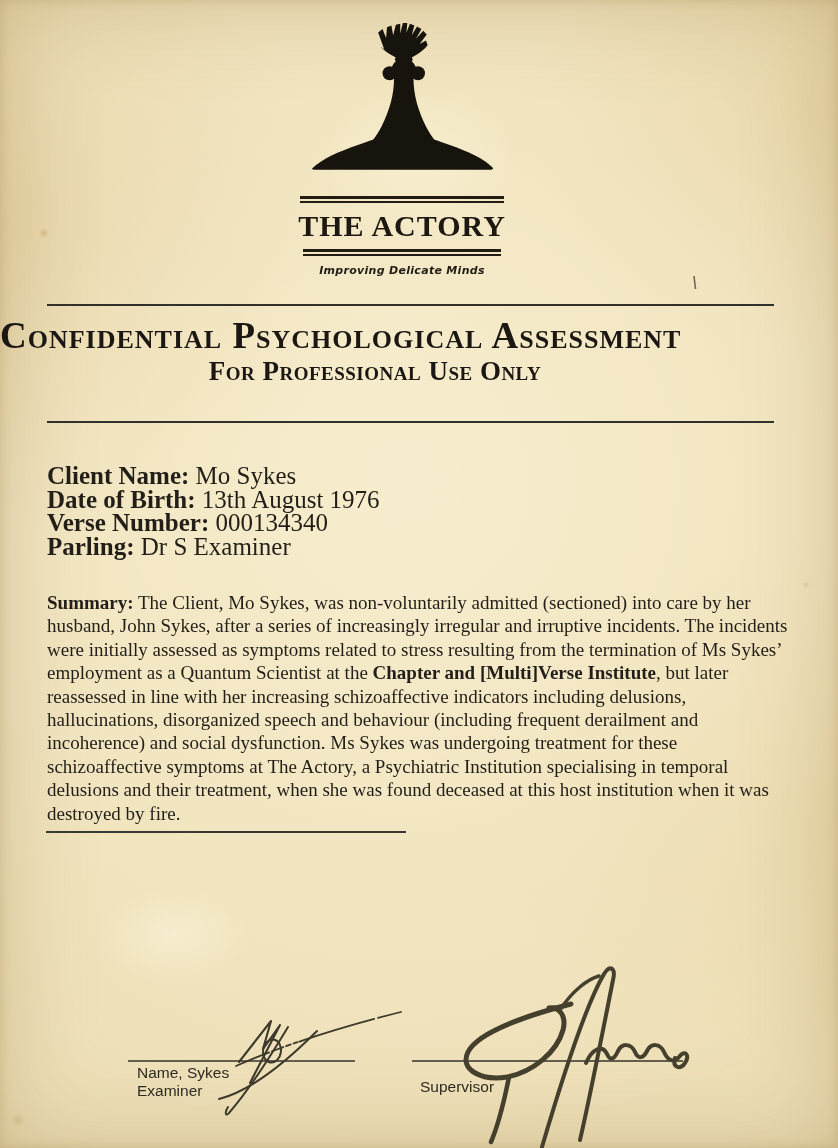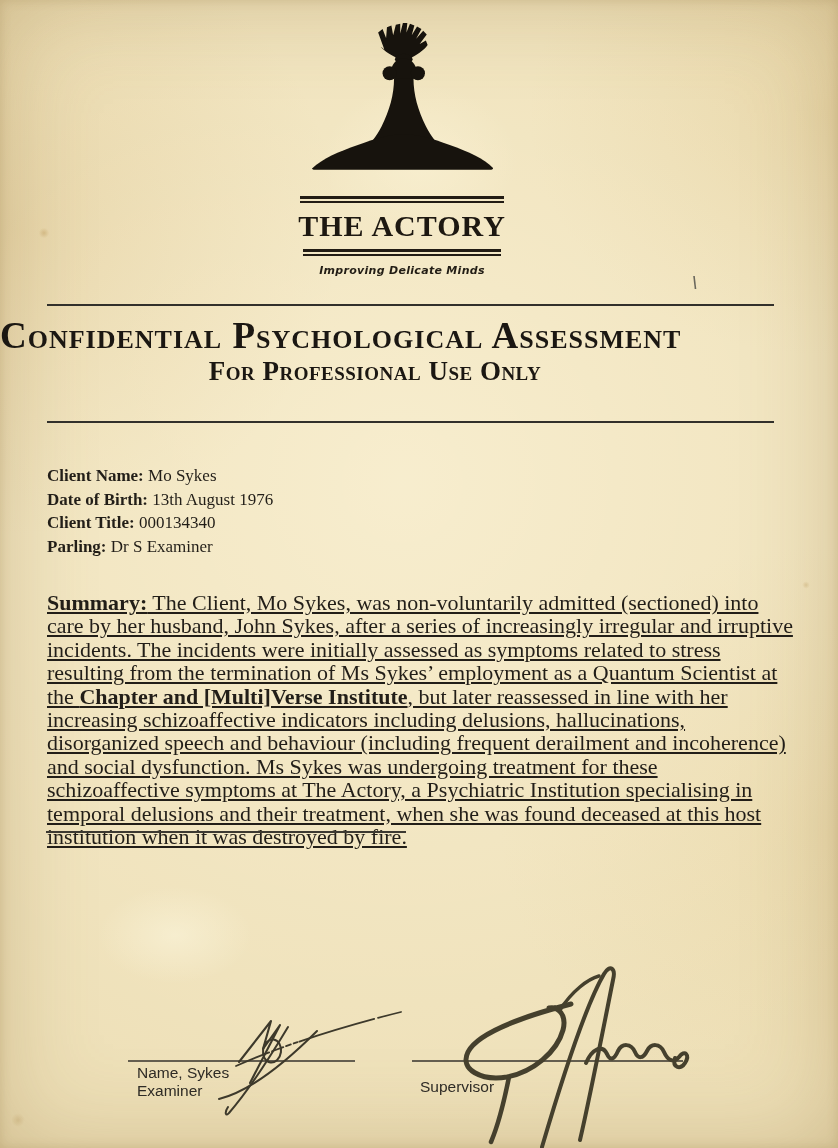--- a/index.html
+++ b/index.html
@@ -90,34 +90,33 @@
     line-height: 1.1;
     letter-spacing: 0.5px;
     color: #1b1712;
     white-space: nowrap;
   }
 
   
   .client {
     position: absolute;
     left: 47px; top: 464px;
-    font-size: 17px;
+    font-size: 25px;
     line-height: 23.6px;
     color: #221e18;
   }
   .client .label { font-weight: bold; }
 
   
   .summary {
     position: absolute;
     left: 47px; top: 591px; width: 746px;
-    font-size: 22px;
+    font-size: 19px;
     line-height: 23.4px;
     color: #221e18;
-    text-decoration: underline;
   }
   .summary-underline {
     position: absolute;
     left: 46px; top: 831px; width: 360px; height: 2px;
     background: #3c3931;
   }
 
   
   .sigline {
     position: absolute;
@@ -199,21 +198,21 @@
   <div class="client">
     <div>
       <span class="label">Client Name:</span>
       <span class="value">Mo Sykes</span>
     </div>
     <div>
       <span class="label">Date of Birth:</span>
       <span class="value">13th August 1976</span>
     </div>
     <div>
-      <span class="label">Client Title:</span>
+      <span class="label">Verse Number:</span>
       <span class="value">000134340</span>
     </div>
     <div>
       <span class="label">Parling:</span>
       <span class="value">Dr S Examiner</span>
     </div>
   </div>
 
   <div class="summary"><span style="font-weight: bold;">Summary:</span><span> The Client, Mo Sykes, was non-voluntarily admitted (sectioned) into care by her husband, John Sykes, after a series of increasingly irregular and irruptive incidents. The incidents were initially assessed as symptoms related to stress resulting from the termination of Ms Sykes’ employment as a Quantum Scientist at the </span><span style="font-weight: bold;">Chapter and [Multi]Verse Institute</span><span>, but later reassessed in line with her increasing schizoaffective indicators including delusions, hallucinations, disorganized speech and behaviour (including frequent derailment and incoherence) and social dysfunction. Ms Sykes was undergoing treatment for these schizoaffective symptoms at The Actory, a Psychiatric Institution specialising in temporal delusions and their treatment, when she was found deceased at this host institution when it was destroyed by fire.</span></div>
   <div class="summary-underline"></div>

